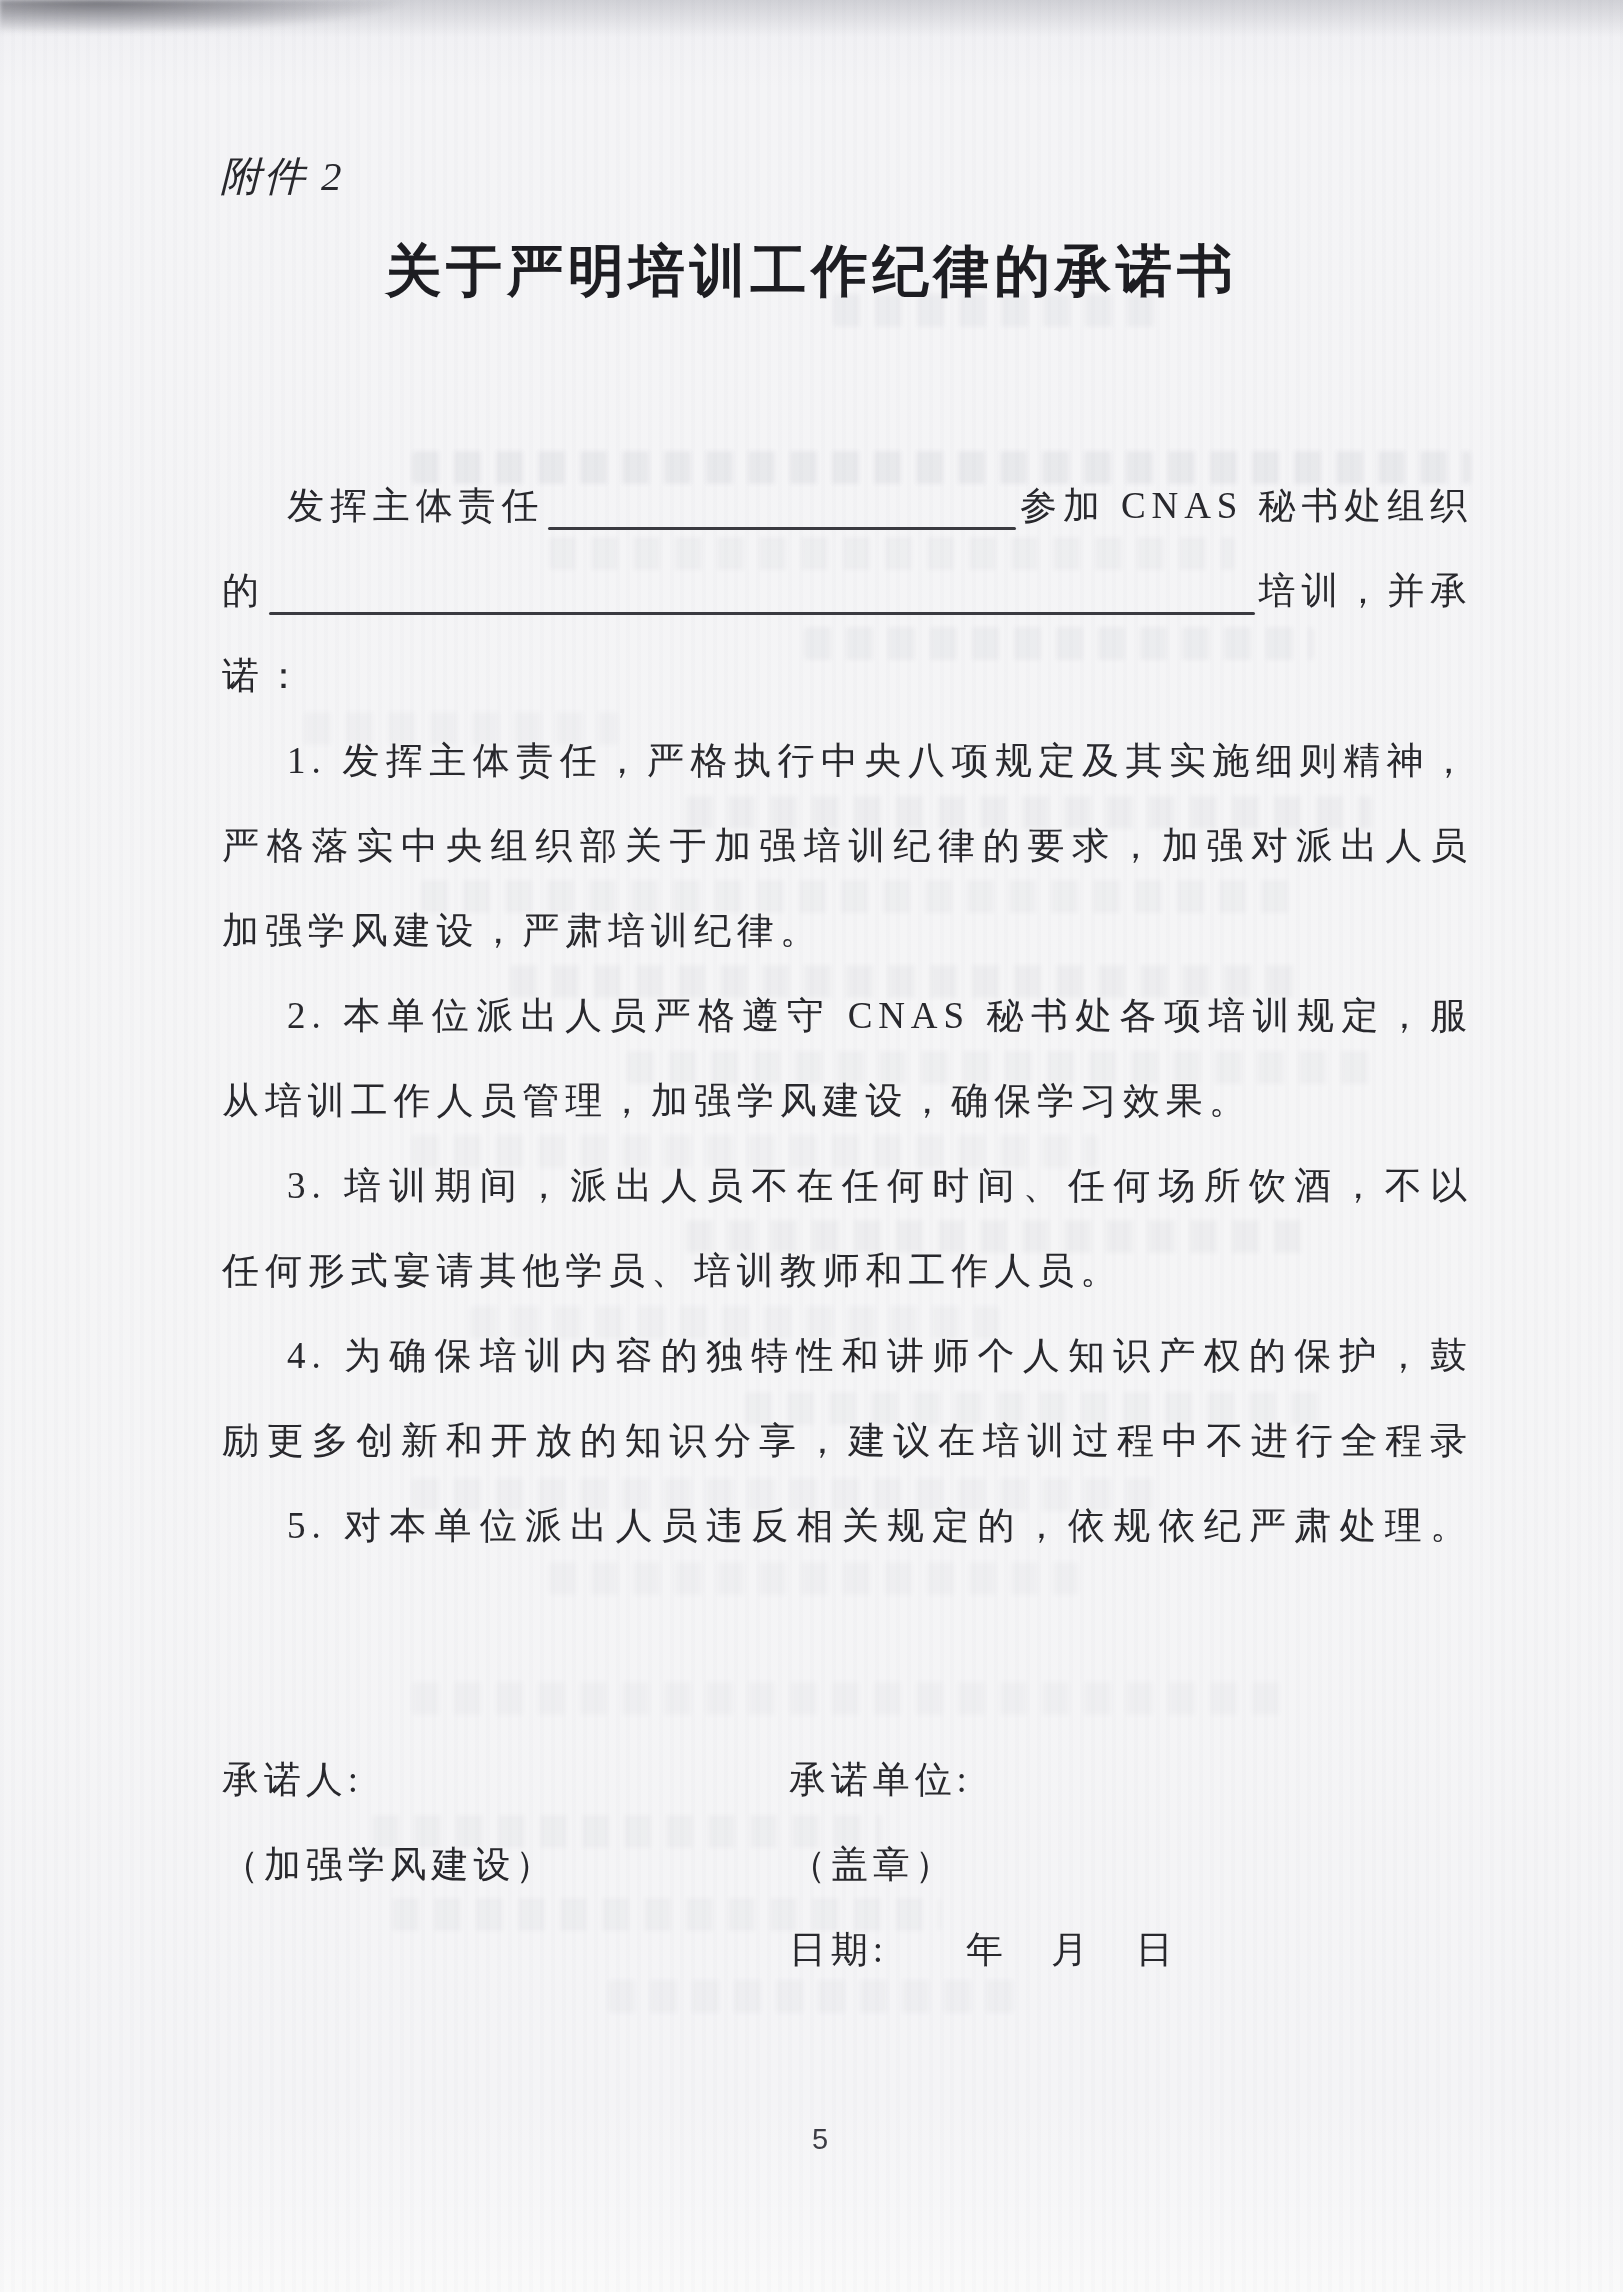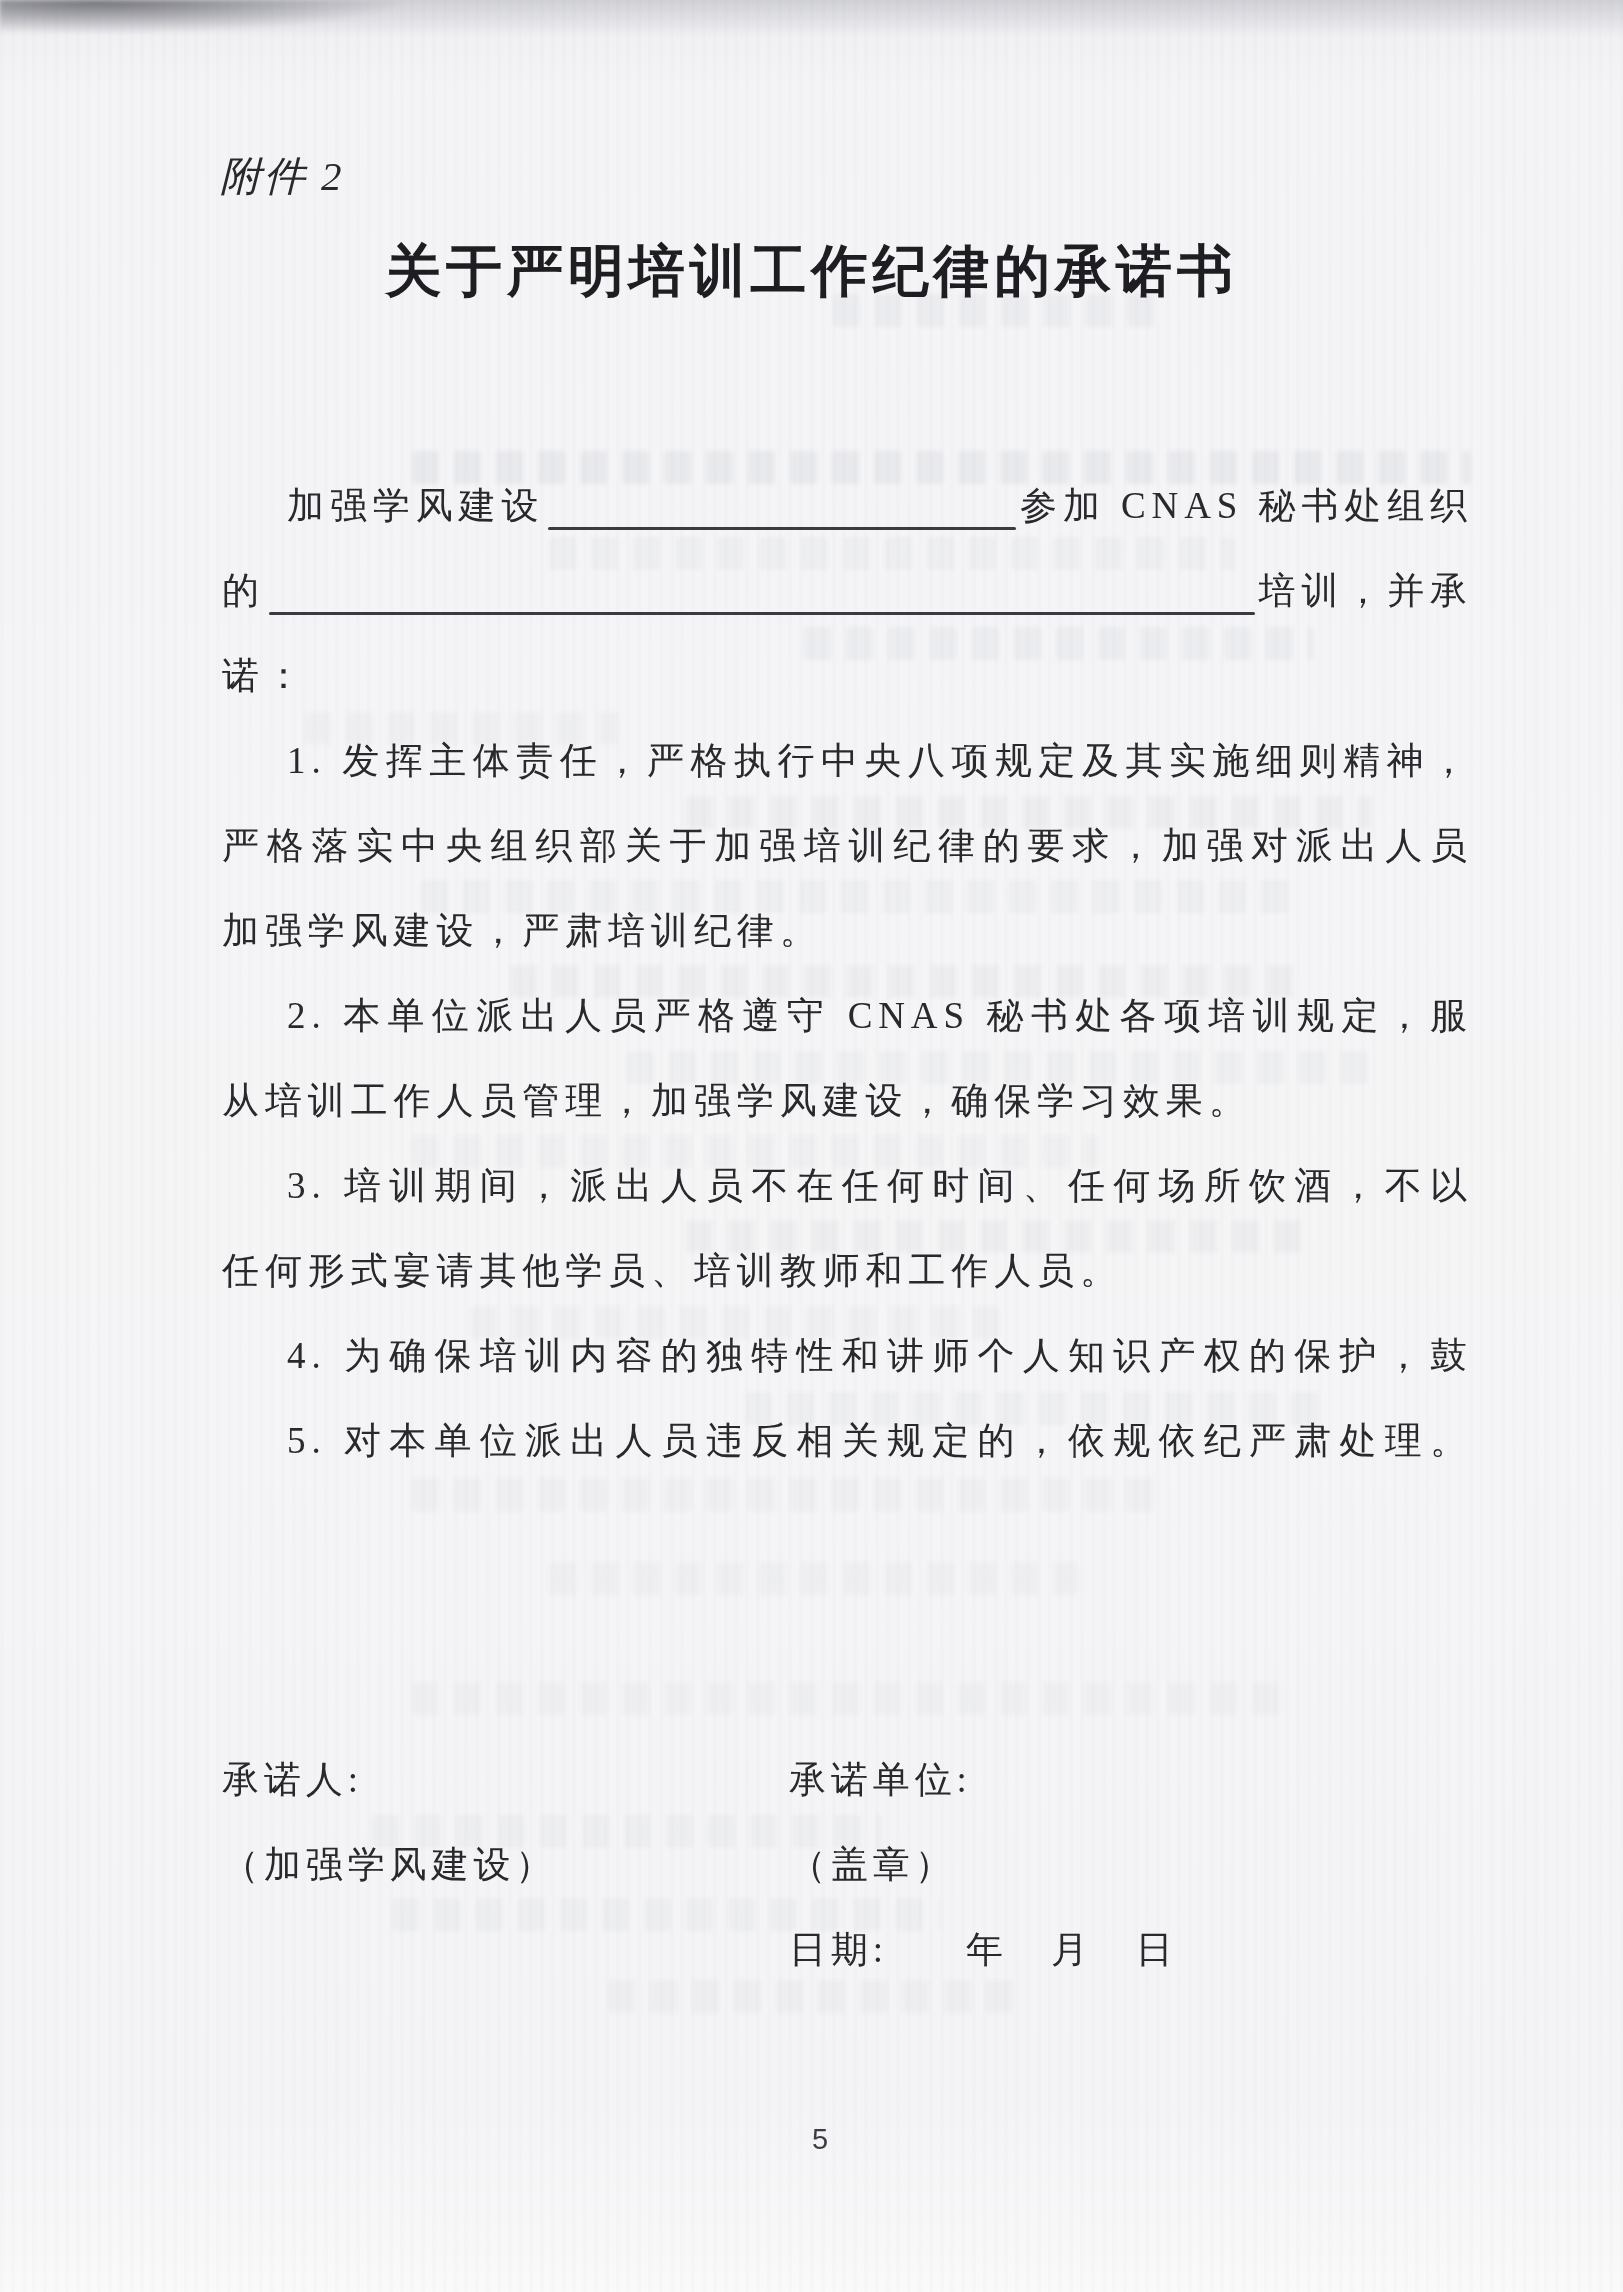--- a/index.html
+++ b/index.html
@@ -102,21 +102,21 @@
   <div class="ghost" style="left:372px;top:1815px;width:510px;opacity:.45"></div>
   <div class="ghost" style="left:392px;top:1898px;width:549px;opacity:.45"></div>
   <div class="ghost" style="left:608px;top:1980px;width:412px;opacity:.4"></div>
 
   <div class="attachment">附件 2</div>
   <div class="title">关于严明培训工作纪律的承诺书</div>
 
   <div class="body-block">
 
     <div class="line flexline">
-      <span class="txt indent">加强学风建设</span>
+      <span class="txt indent">发挥主体责任</span>
       <span class="blank"></span>
       <span class="txt">参加 CNAS 秘书处组织</span>
     </div>
 
     <div class="line flexline">
       <span class="txt">的</span>
       <span class="blank"></span>
       <span class="txt">培训，并承</span>
     </div>
 
@@ -126,20 +126,21 @@
     <div class="line just">严格落实中央组织部关于加强培训纪律的要求，加强对派出人员</div>
     <div class="line">加强学风建设，严肃培训纪律。</div>
 
     <div class="line just indent">2. 本单位派出人员严格遵守 CNAS 秘书处各项培训规定，服</div>
     <div class="line">从培训工作人员管理，加强学风建设，确保学习效果。</div>
 
     <div class="line just indent">3. 培训期间，派出人员不在任何时间、任何场所饮酒，不以</div>
     <div class="line">任何形式宴请其他学员、培训教师和工作人员。</div>
 
     <div class="line just indent">4. 为确保培训内容的独特性和讲师个人知识产权的保护，鼓</div>
+    <div class="line just">励更多创新和开放的知识分享，建议在培训过程中不进行全程录</div>
 
     <div class="line just indent">5. 对本单位派出人员违反相关规定的，依规依纪严肃处理。</div>
   </div>
 
   <div class="sig-block">
     <div class="sig-row">
       <span>承诺人:</span>
       <span class="sig-right">承诺单位:</span>
     </div>
     <div class="sig-row">

